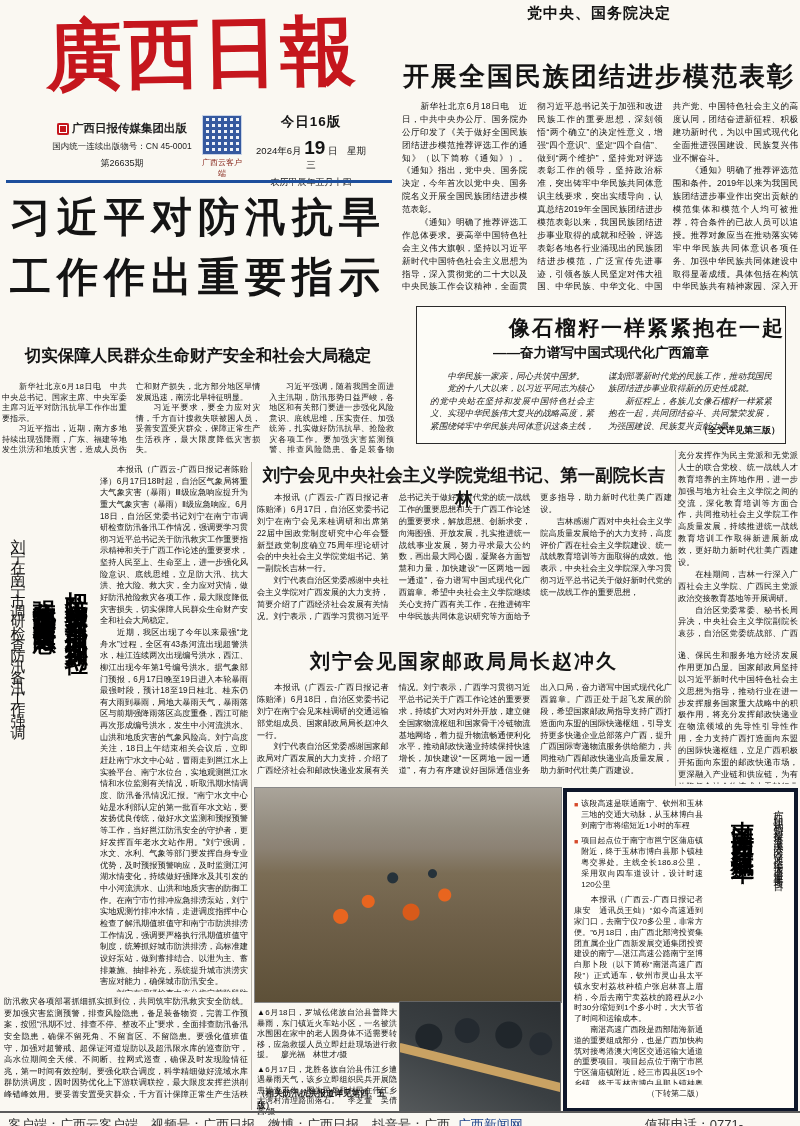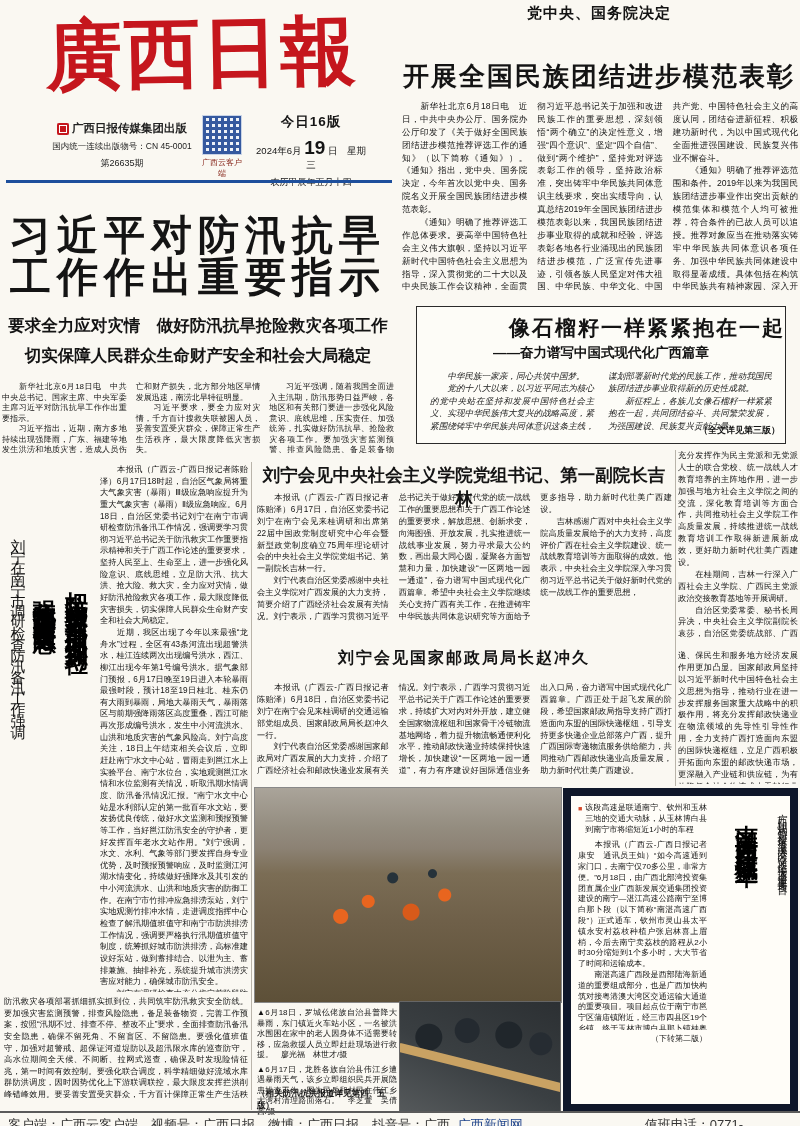--- a/index.html
+++ b/index.html
@@ -32,39 +32,39 @@
 
   
   .tr-kicker{left:400px;top:4px;width:398px;font-size:15px;font-weight:bold;text-align:center;letter-spacing:1px;}
   .tr-h{left:400px;width:398px;font-size:26px;font-weight:bold;text-align:center;letter-spacing:2px;}
   .tr-h1{top:24px;} .tr-h2{top:59px;}
   .tr-body{left:402px;top:100px;width:396px;height:200px;column-count:3;column-gap:10px;
     font-size:8.6px;line-height:1.5;}
 
   
   .xi-h{left:0;width:396px;font-size:41px;font-weight:bold;text-align:center;letter-spacing:6px;}
-  .xi-h1{top:208px;} .xi-h2{top:250px;}
+  .xi-h1{top:190px;} .xi-h2{top:250px;}
   .xi-sub{left:0;width:396px;font-size:16.5px;font-weight:bold;text-align:center;}
   .xi-sub1{top:315px;} .xi-sub2{top:345px;}
   .xi-body{left:2px;top:382px;width:392px;height:74px;column-count:3;column-gap:9px;
     font-size:8px;line-height:1.32;}
 
   
   .pom-box{left:416px;top:306px;width:370px;height:138px;border:1.5px solid #2a2a2a;background:#fdfcf7;box-sizing:border-box;}
   .pom-title{left:416px;top:314px;width:370px;font-size:21px;font-weight:bold;text-align:center;letter-spacing:2px;padding-left:46px;}
   .pom-sub{left:416px;top:344px;width:370px;font-size:13.5px;font-weight:bold;text-align:center;}
   .pom-body{left:430px;top:370px;width:342px;height:64px;column-count:2;column-gap:14px;
     font-size:8.6px;line-height:1.45;font-family:"DejaVu Serif",serif;font-style:italic;color:#222;}
   .pom-note{left:560px;top:424px;width:220px;font-size:9px;font-weight:bold;text-align:right;font-family:"DejaVu Serif",serif;}
 
   
   .v1-h{left:255px;top:463px;width:418px;font-size:17.5px;font-weight:bold;text-align:center;}
   .v1-body{left:257px;top:492px;width:415px;height:148px;column-count:3;column-gap:10px;font-size:8.2px;line-height:1.45;}
   .rail-top{left:678px;top:450px;width:120px;height:190px;font-size:8.2px;line-height:1.45;}
-  .v2-h{left:255px;top:648px;width:418px;font-size:16px;font-weight:bold;text-align:center;letter-spacing:2px;}
+  .v2-h{left:255px;top:648px;width:418px;font-size:20px;font-weight:bold;text-align:center;letter-spacing:2px;}
   .v2-body{left:257px;top:682px;width:415px;height:102px;column-count:3;column-gap:10px;font-size:8.2px;line-height:1.45;}
   .rail-bottom{left:678px;top:650px;width:120px;height:134px;font-size:8.2px;line-height:1.45;}
 
   
   .la-kicker{left:8px;top:526px;height:500px;writing-mode:vertical-rl;font-size:15px;letter-spacing:11px;color:#111;}
   .la-h{writing-mode:vertical-rl;font-weight:bold;color:#000;}
   .la-h-a{left:62px;top:574px;height:416px;font-size:23px;letter-spacing:4px;}
   .la-h-b{left:30px;top:582px;height:410px;font-size:23px;letter-spacing:2px;}
   .la-body-col{left:100px;top:464px;width:148px;height:528px;font-size:8.2px;line-height:1.42;}
   .la-body-bottom{left:4px;top:996px;width:244px;height:102px;font-size:8.2px;line-height:1.42;}
@@ -84,21 +84,21 @@
   .photo-log{left:400px;top:1002px;width:160px;height:110px;outline:1px solid #666;overflow:hidden;
     background:
       radial-gradient(circle at 18% 32%, #20262b 0 13px, transparent 14px),
       radial-gradient(circle at 42% 26%, #242a30 0 12px, transparent 13px),
       radial-gradient(circle at 68% 30%, #20262b 0 13px, transparent 14px),
       radial-gradient(circle at 88% 38%, #262c32 0 11px, transparent 12px),
       linear-gradient(25deg,#55595b 0%,#3a3f42 45%,#2c3033 100%);}
   .log-bar{position:absolute;left:-6px;top:62px;width:180px;height:9px;background:#c9a263;transform:rotate(14deg);border-radius:4px;}
 
   
-  .ex-box{left:563px;top:788px;width:235px;height:324px;border:8px solid #0f172a;background:#fffdf8;
+  .ex-box{left:563px;top:788px;width:235px;height:324px;border:4px solid #0f172a;background:#fffdf8;
     box-sizing:border-box;display:flex;flex-direction:row;}
   .ex-text{width:140px;padding:7px 4px 6px 7px;box-sizing:border-box;overflow:hidden;}
   .ex-bullet{display:flex;gap:3px;font-size:8px;line-height:1.35;margin-bottom:5px;text-align:justify;}
   .ex-bullet .bm{color:#d6492a;font-size:7px;line-height:1.6;flex:0 0 auto;}
   .ex-body{font-size:8px;line-height:1.35;text-align:justify;white-space:pre-line;height:190px;overflow:hidden;margin-top:2px;}
   .ex-turn{font-size:8px;text-align:right;margin-top:3px;}
   .ex-headline{width:50px;writing-mode:vertical-rl;font-family:"DejaVu Serif",serif;font-weight:bold;
     font-size:23px;letter-spacing:4px;color:#000;padding-top:10px;box-sizing:border-box;text-align:start;margin-left:2px;}
   .ex-kicker{width:26px;writing-mode:vertical-rl;font-size:10px;letter-spacing:3px;color:#111;padding-top:10px;box-sizing:border-box;}
 
@@ -141,21 +141,20 @@
 
   <div class="abs tr-kicker">党中央、国务院决定</div>
   <div class="abs tr-h tr-h2">开展全国民族团结进步模范表彰</div>
   <div class="abs tr-body just">　　新华社北京6月18日电　近日，中共中央办公厅、国务院办公厅印发了《关于做好全国民族团结进步模范推荐评选工作的通知》（以下简称《通知》）。《通知》指出，党中央、国务院决定，今年首次以党中央、国务院名义开展全国民族团结进步模范表彰。
 　　《通知》明确了推荐评选工作总体要求。要高举中国特色社会主义伟大旗帜，坚持以习近平新时代中国特色社会主义思想为指导，深入贯彻党的二十大以及中央民族工作会议精神，全面贯彻习近平总书记关于加强和改进民族工作的重要思想，深刻领悟“两个确立”的决定性意义，增强“四个意识”、坚定“四个自信”、做到“两个维护”，坚持党对评选表彰工作的领导，坚持政治标准，突出铸牢中华民族共同体意识主线要求，突出实绩导向，认真总结2019年全国民族团结进步模范表彰以来，我国民族团结进步事业取得的成就和经验，评选表彰各地各行业涌现出的民族团结进步模范，广泛宣传先进事迹，引领各族人民坚定对伟大祖国、中华民族、中华文化、中国共产党、中国特色社会主义的高度认同，团结奋进新征程、积极建功新时代，为以中国式现代化全面推进强国建设、民族复兴伟业不懈奋斗。
 　　《通知》明确了推荐评选范围和条件。2019年以来为我国民族团结进步事业作出突出贡献的模范集体和模范个人均可被推荐，符合条件的已故人员可以追授。推荐对象应当在推动落实铸牢中华民族共同体意识各项任务、加强中华民族共同体建设中取得显著成绩。具体包括在构筑中华民族共有精神家园、深入开展铸牢中华民族共同体意识理论研究和宣传教育、推动民族地区实现高质量发展、维护国家统一和反对分裂、推动对口支援和东西部协作、促进各民族交往交流交融、推进民族事务治理体系和治理能力现代化、有效防范化解民族领域风险隐患、加强民族地区基层组织和政权建设以及其他方面作出突出贡献的集体和个人。
 　　《通知》明确了推荐评选程序和工作要求。要加强组织领导，精心组织实施，切实发挥党委（党组）领导和把关作用。要严格按照规定的标准、条件和程序，全面考察推荐对象的政治素质、主要实绩和群众认可情况，确保推荐对象的先进性、代表性和时代性。要充分发扬民主、广泛听取意见，注重群众评价，确保公开公平公正。</div>
 
   <div class="abs xi-h xi-h1">习近平对防汛抗旱</div>
   <div class="abs xi-h xi-h2">工作作出重要指示</div>
-  <div class="abs xi-sub xi-sub1">要求全力应对灾情　做好防汛抗旱抢险救灾各项工作</div>
   <div class="abs xi-sub xi-sub2">切实保障人民群众生命财产安全和社会大局稳定</div>
   <div class="abs xi-body just">　　新华社北京6月18日电　中共中央总书记、国家主席、中央军委主席习近平对防汛抗旱工作作出重要指示。
 　　习近平指出，近期，南方多地持续出现强降雨，广东、福建等地发生洪涝和地质灾害，造成人员伤亡和财产损失，北方部分地区旱情发展迅速，南涝北旱特征明显。
 　　习近平要求，要全力应对灾情，千方百计搜救失联被困人员，妥善安置受灾群众，保障正常生产生活秩序，最大限度降低灾害损失。
 　　习近平强调，随着我国全面进入主汛期，防汛形势日益严峻，各地区和有关部门要进一步强化风险意识、底线思维，压实责任、加强统筹，扎实做好防汛抗旱、抢险救灾各项工作。要加强灾害监测预警、排查风险隐患、备足装备物资、完善工作预案，有力有效应对各类突发事件，切实保障人民群众生命财产安全和社会大局稳定。</div>
 
   <div class="abs pom-box"></div>
   <div class="abs pom-title">像石榴籽一样紧紧抱在一起</div>
   <div class="abs pom-sub">——奋力谱写中国式现代化广西篇章</div>
   <div class="abs pom-body just">　　中华民族一家亲，同心共筑中国梦。
@@ -196,20 +195,24 @@
   <div class="abs photo-log">
     <div class="log-bar"></div>
   </div>
 
   <div class="abs ex-box">
     <div class="ex-text">
       <div class="ex-bullet">
         <span class="bm">■</span>
         <span>该段高速是联通南宁、钦州和玉林三地的交通大动脉，从玉林博白县到南宁市将缩短近1小时的车程</span>
       </div>
+      <div class="ex-bullet">
+        <span class="bm">■</span>
+        <span>项目起点位于南宁市邕宁区蒲庙镇附近，终于玉林市博白县那卜镇桂粤交界处。主线全长186.8公里，采用双向四车道设计，设计时速120公里</span>
+      </div>
       <div class="ex-body">　　本报讯（广西云-广西日报记者康安　通讯员王灿）“如今高速通到家门口，去南宁仅70多公里，非常方便。”6月18日，由广西北部湾投资集团直属企业广西新发展交通集团投资建设的南宁—湛江高速公路南宁至博白那卜段（以下简称“南湛高速广西段”）正式通车，钦州市灵山县太平镇永安村荔枝种植户张启林喜上眉梢，今后去南宁卖荔枝的路程从2小时30分缩短到1个多小时，大大节省了时间和运输成本。
 　　南湛高速广西段是西部陆海新通道的重要组成部分，也是广西加快构筑对接粤港澳大湾区交通运输大通道的重要项目。项目起点位于南宁市邕宁区蒲庙镇附近，经三市四县区19个乡镇，终于玉林市博白县那卜镇桂粤交界处，项目主线全长186.8公里，采用双向四车道设计，设置互通式立交16处、服务区4对、收费站12个，设计时速120公里。
 　　据介绍，在南湛高速广西段项目建设过程中，3万多名建设者深入开展“工程品质效益双提升”行动，为行业内其他公路基础设施全要素、全周期数字化建设项目提供可学可鉴经验。项目控制工程实现一次性提升跨度202米、重达18000吨的拱段，成为已建成的世界最大整体提升跨径和吨位的钢管混凝土拱桥。</div>
       <div class="ex-turn">（下转第二版）</div>
     </div>
     <div class="ex-headline">南湛高速广西段建成通车</div>
     <div class="ex-kicker">广西加快构筑对接粤港澳大湾区交通运输大通道重要项目</div>
   </div>
 
   <div class="abs vsep vsep1"></div>

